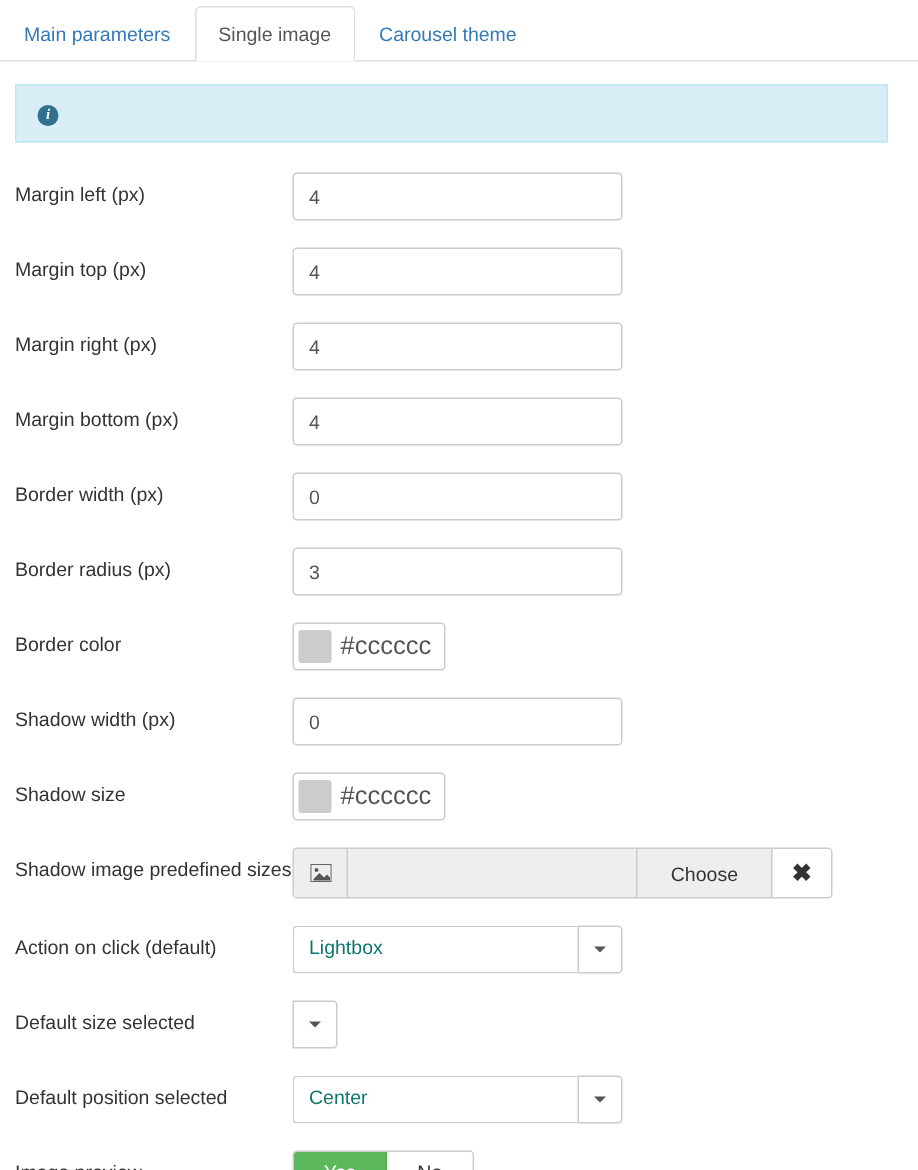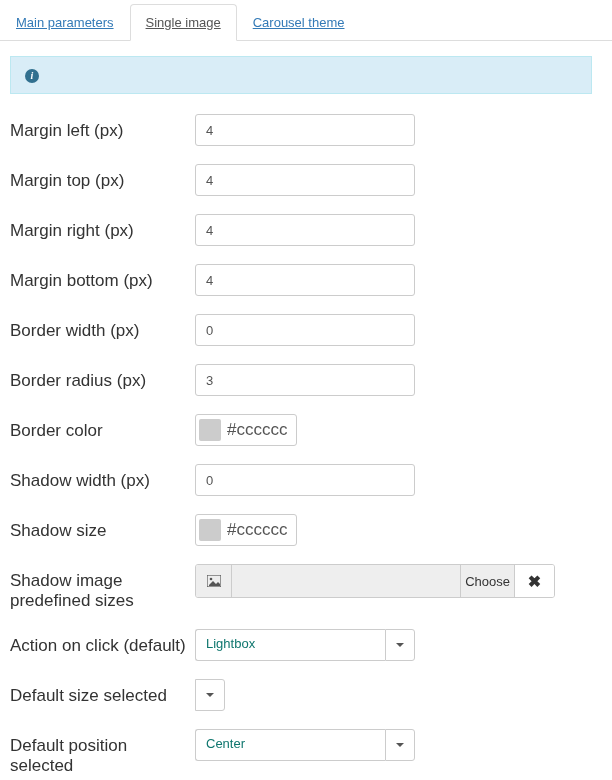--- a/index.html
+++ b/index.html
@@ -18,21 +18,20 @@
   }
   .tab {
     padding: 10px 15px;
     color: #337ab7;
     cursor: pointer;
     border: 1px solid transparent;
     border-bottom: none;
     background: transparent;
     font-size: 13px;
     margin-bottom: -1px;
-    text-decoration: underline;
   }
   .tab.active {
     color: #555;
     background: #fff;
     border: 1px solid #ddd;
     border-bottom: 1px solid #fff;
     border-radius: 4px 4px 0 0;
   }
   .content {
     padding: 15px 20px 15px 10px;
@@ -60,21 +59,21 @@
   }
   .form-row {
     display: flex;
     align-items: flex-start;
     margin-bottom: 18px;
   }
   .form-label {
     width: 185px;
     padding-top: 7px;
     color: #333;
-    font-size: 17px;
+    font-size: 13px;
     flex-shrink: 0;
   }
   .form-control {
     height: 32px;
     padding: 6px 10px;
     font-size: 13px;
     line-height: 1.4;
     color: #555;
     background: #fff;
     border: 1px solid #ccc;
@@ -120,21 +119,21 @@
     justify-content: center;
     border-right: 1px solid #ccc;
   }
   .chooser-display {
     flex: 1;
     background: #eee;
   }
   .chooser-btn {
     background: #eee;
     border-left: 1px solid #ccc;
-    padding: 0 4px;
+    padding: 0 22px;
     display: flex;
     align-items: center;
     font-size: 13px;
     color: #333;
     cursor: pointer;
   }
   .chooser-clear {
     background: #fff;
     border-left: 1px solid #ccc;
     width: 40px;

